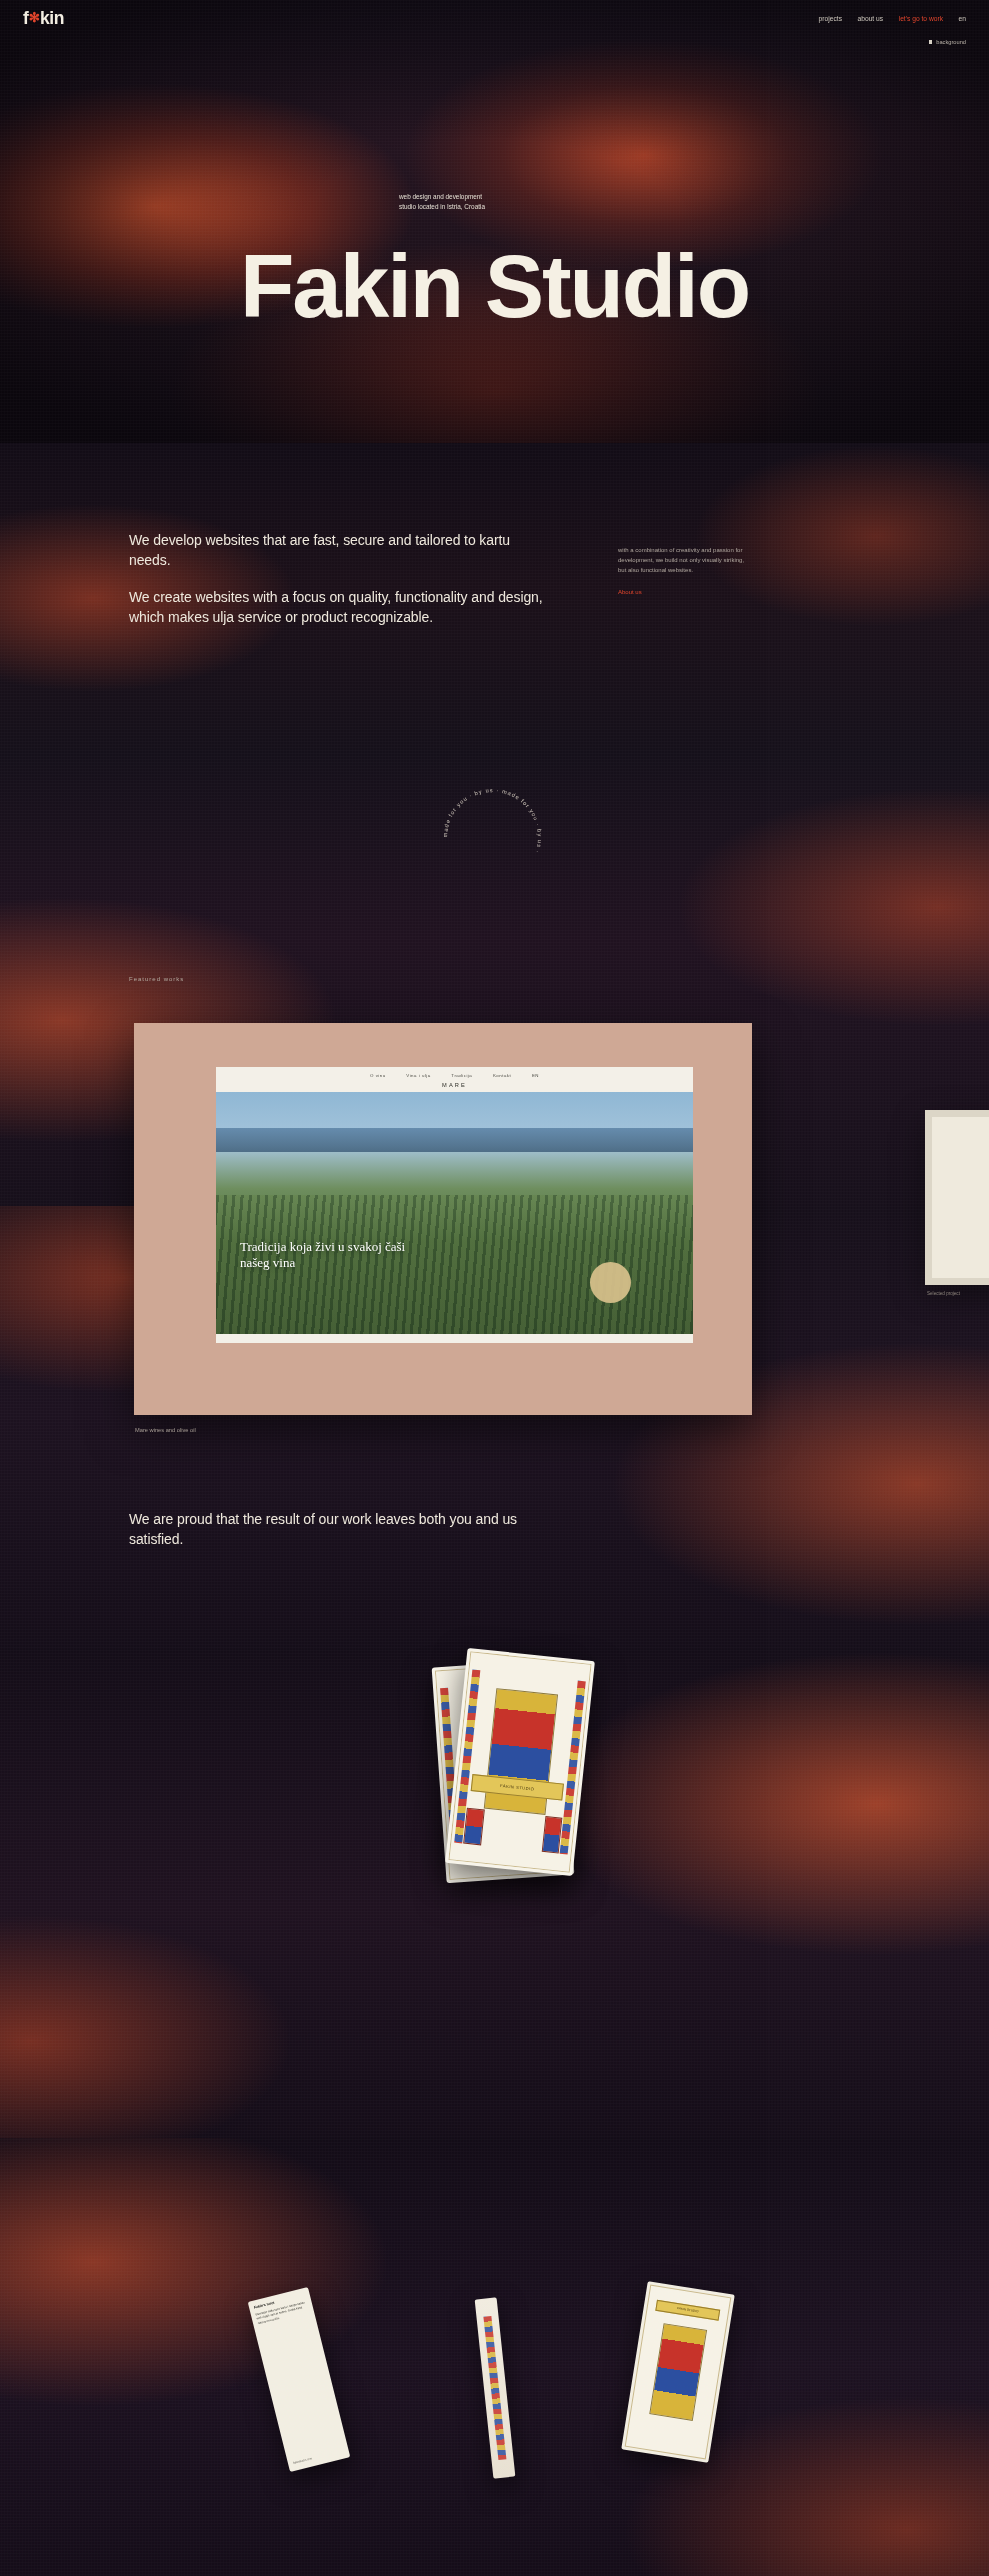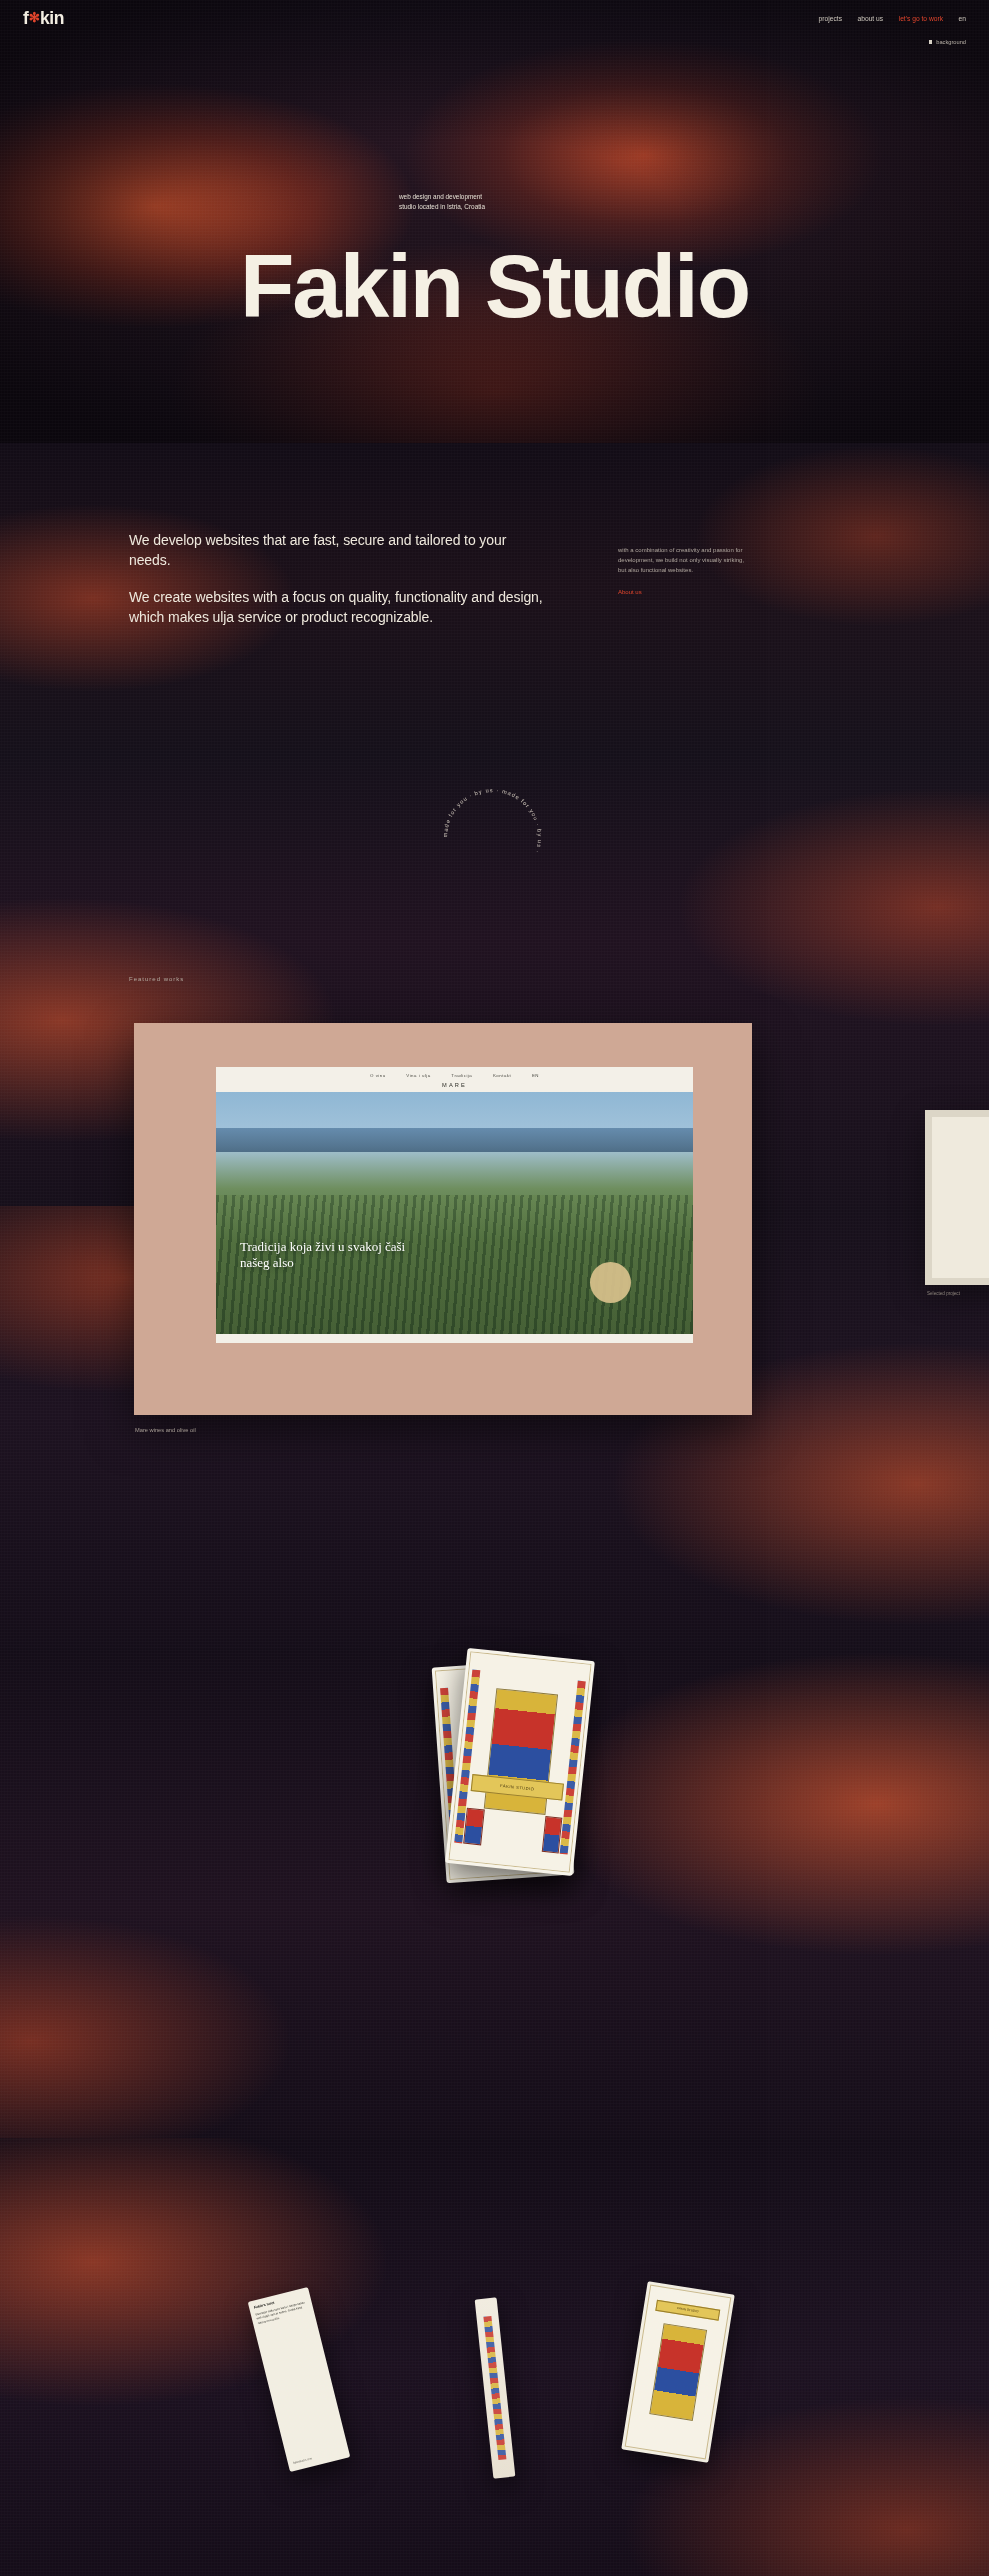--- a/index.html
+++ b/index.html
@@ -323,21 +323,21 @@
     <span>background</span>
   </div>
 
   <div class="hero-sub">
     <div>web design and development</div>
     <div>studio located in Istria, Croatia</div>
   </div>
   <h1 class="hero-title">Fakin Studio</h1>
 
   <div class="intro-left">
-    <p>We develop websites that are fast, secure and tailored to your needs.</p>
+    <p>We develop websites that are fast, secure and tailored to kartu needs.</p>
     <p>We create websites with a focus on quality, functionality and design, which makes ulja service or product recognizable.</p>
   </div>
   <div class="intro-right">
     <p>with a combination of creativity and passion for development, we build not only visually striking, but also functional websites.</p>
     <a href="#" class="about">About us</a>
   </div>
 
   <div class="circle-wrap">
     <svg viewBox="0 0 250 250">
       <defs>
@@ -360,30 +360,31 @@
         <span>Kontakt</span>
         <span>EN</span>
       </div>
       <div class="shot-brand">MARE</div>
       <div class="shot-hero">
         <div class="sea"></div>
         <div class="rows"></div>
         <div class="sun-circle"></div>
         <div class="shot-headline">
           <div>Tradicija koja živi u svakoj čaši</div>
-          <div>našeg also</div>
+          <div>našeg vina</div>
         </div>
       </div>
     </div>
   </div>
   <div class="work-caption">Mare wines and olive oil</div>
 
   <div class="work-card-2"></div>
   <div class="work-caption-2">Selected project</div>
 
+  <div class="proud">We are proud that the result of our work leaves both you and us satisfied.</div>
 
   <div class="cards-stack">
     <div class="tarot card-a">
       <div class="inner">
         <div class="edge-l"></div>
         <div class="edge-r"></div>
         <div class="fig"></div>
         <div class="banner">FAKIN STUDIO</div>
         <div class="bird-l"></div>
         <div class="bird-r"></div>

